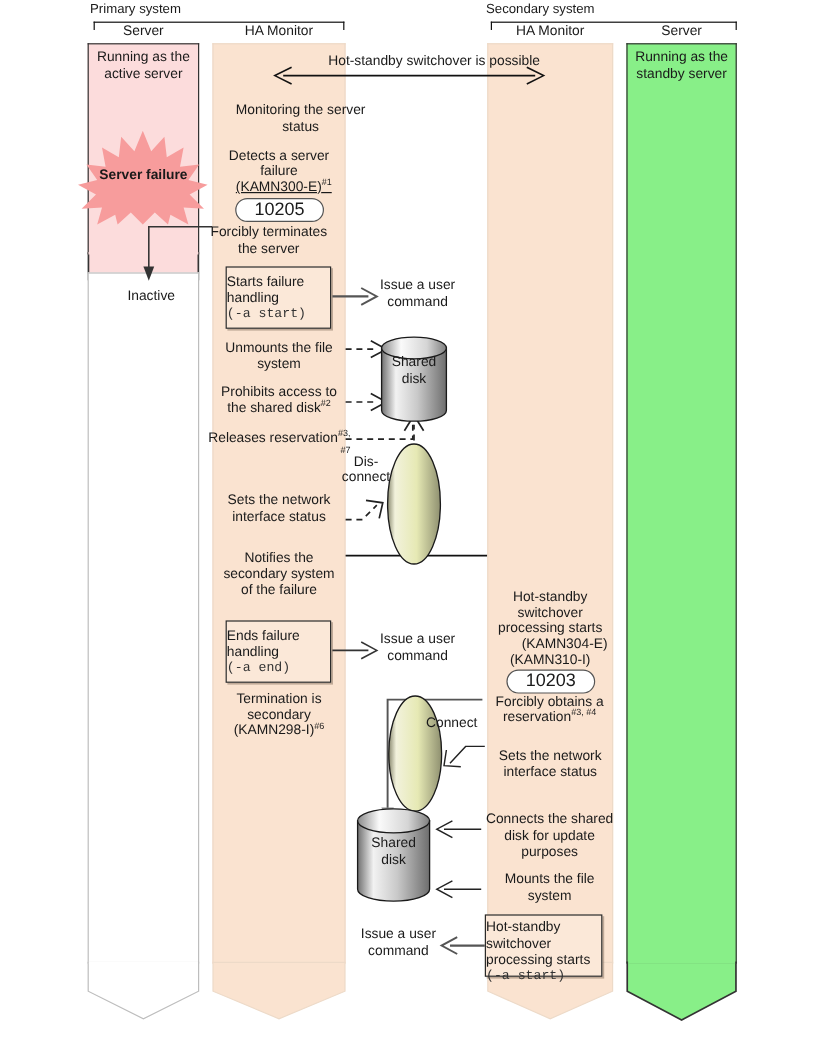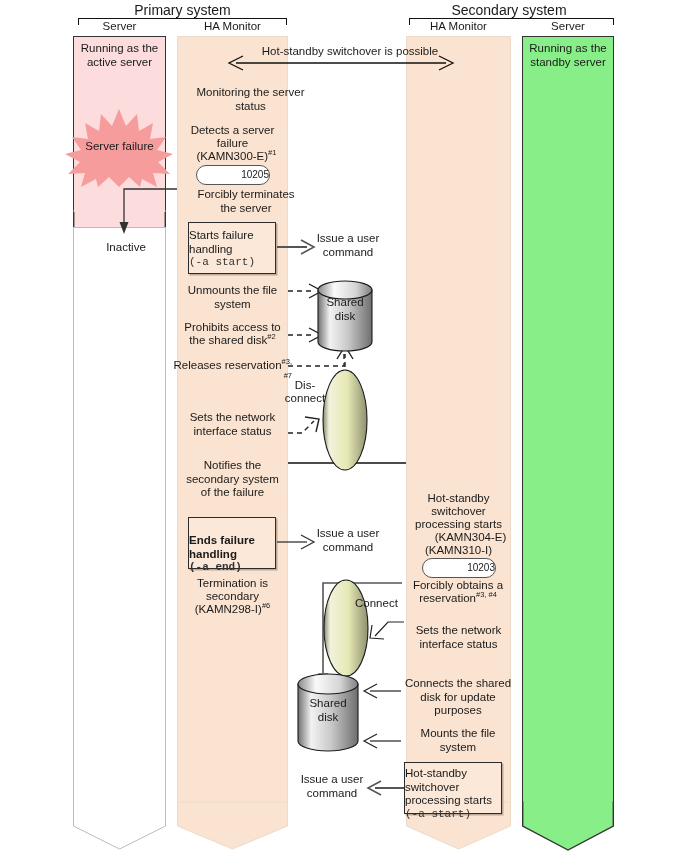--- a/index.html
+++ b/index.html
@@ -2,32 +2,32 @@
 <html><head>
 <meta charset="utf-8">
 <style>
   html,body{margin:0;padding:0;background:#ffffff;}
   body{width:683px;height:864px;position:relative;overflow:hidden;
        font-family:"Liberation Sans","DejaVu Sans",sans-serif;
        color:#1a1a1a;-webkit-font-smoothing:antialiased;}
   .abs{position:absolute;}
 
   
-  .sysname{font-size:14px;text-align:center;}
+  .sysname{font-size:11px;}
   .bracket{border:1px solid #111;border-bottom:none;height:7px;box-sizing:border-box;}
   .colname{font-size:11.5px;text-align:center;}
 
   
   .txt{font-size:11.5px;line-height:13.5px;text-align:center;}
   .mono{font-family:"Liberation Mono","DejaVu Sans Mono",monospace;font-size:11px;color:#333;}
   sup{font-size:7.5px;vertical-align:super;line-height:0;}
 
   
   .badge{border:1px solid #555;border-radius:11px;background:#fff;
-         font-size:10px;text-align:right;line-height:17px;height:18px;}
+         font-size:15px;text-align:center;line-height:17px;height:18px;}
 
   
   .pbox{box-sizing:border-box;border:1.4px solid #2b2b2b;background:#fbe8d8;
         font-size:11.5px;line-height:13.5px;text-align:left;
         box-shadow:1.5px 1.5px 0 rgba(80,60,45,.35);}
 
   svg{display:block;overflow:visible;}
 </style>
 </head>
 <body>
@@ -47,21 +47,21 @@
 <svg class="abs" style="left:73px;top:211px;" width="93" height="44" viewBox="0 0 93 44">
   <polygon points="0.7,0 92.3,0 92.3,22 46.5,43 0.7,22" fill="#fcdcdc" stroke="#333" stroke-width="1.4"></polygon>
   <line x1="0.7" y1="0" x2="92.3" y2="0" stroke="#fcdcdc" stroke-width="2"></line>
 </svg>
 <div class="abs txt" style="left:75px;top:42px;width:89px;white-space:pre-line;">Running as the
 active server</div>
 
 <svg class="abs" style="left:60px;top:108px;" width="118" height="80" viewBox="0 0 118 80">
   <polygon fill="#f79c9c" points="59,1 66,18 77,6 79,23 93,15 90,31 106,29 97,42 113,46 98,54 110,66 93,65 97,79 82,71 80,79 69,69 59,79 49,69 38,79 36,71 21,79 25,65 8,66 20,54 5,46 21,42 12,29 28,31 25,15 39,23 41,6 52,18"></polygon>
 </svg>
-<div class="abs txt" style="left:75px;top:140px;width:89px;">Server failure</div>
+<div class="abs txt" style="left:75px;top:140px;width:89px;font-weight:bold;">Server failure</div>
 
 <div class="abs" style="left:73px;top:227px;width:93px;height:576px;
             border:1px solid #bdbdbd;border-bottom:none;background:#ffffff;box-sizing:border-box;"></div>
 <svg class="abs" style="left:73px;top:802px;" width="93" height="48" viewBox="0 0 93 48">
   <polygon points="0.5,0 92.5,0 92.5,24 46.5,47 0.5,24" fill="#ffffff" stroke="#bdbdbd" stroke-width="1"></polygon>
   <line x1="1" y1="0" x2="92" y2="0" stroke="#ffffff" stroke-width="2"></line>
 </svg>
 <div class="abs txt" style="left:75px;top:241px;width:102px;">Inactive</div>
 
 <svg class="abs" style="left:110px;top:188px;" width="75" height="48" viewBox="0 0 75 48">
@@ -73,26 +73,26 @@
             border:1px solid #eddac8;border-bottom:none;background:#fae3d0;box-sizing:border-box;"></div>
 <svg class="abs" style="left:177px;top:802px;" width="111" height="48" viewBox="0 0 111 48">
   <polygon points="0.5,0 110.5,0 110.5,24 55.5,47 0.5,24" fill="#fae3d0" stroke="#eddac8" stroke-width="1"></polygon>
 </svg>
 
 <div class="abs txt" style="left:178px;top:86px;width:109px;white-space:pre-line;margin-left:18px;">Monitoring the server
 status</div>
 
 <div class="abs txt" style="left:178px;top:124px;width:109px;">Detects a server</div>
 <div class="abs txt" style="left:178px;top:137px;width:109px;">failure</div>
-<div class="abs txt" style="left:178px;top:150px;width:117px;">
+<div class="abs txt" style="left:178px;top:150px;width:117px;text-decoration:underline;">
   <span>(KAMN300-E)</span><sup>#1</sup>
 </div>
 <div class="abs badge" style="left:196px;top:165px;width:72px;">10205</div>
 
-<div class="abs txt" style="left:182px;top:188px;width:128px;white-space:pre-line;">Forcibly terminates
+<div class="abs txt" style="left:160px;top:188px;width:128px;white-space:pre-line;">Forcibly terminates
 the server</div>
 
 <div class="abs pbox" style="left:188px;top:222px;width:88px;height:52px;padding-top:6px;">
   <div>Starts failure</div>
   <div>handling</div>
   <div class="mono">(-a start)</div>
 </div>
 <svg class="abs" style="left:277px;top:240px;" width="38" height="14" viewBox="0 0 38 14">
   <line x1="0" y1="7" x2="30" y2="7" stroke="#555" stroke-width="2"></line>
   <polyline points="24,0 37,7 24,14" fill="none" stroke="#555" stroke-width="1.6"></polyline>
@@ -137,21 +137,21 @@
 
 <div class="abs txt" style="left:178px;top:459px;width:109px;white-space:pre-line;">Notifies the
 secondary system
 of the failure</div>
 
 <svg class="abs" style="left:288px;top:462px;" width="176" height="42" viewBox="0 0 176 42">
   <path d="M0,1 L164,1 L164,30" fill="none" stroke="#111" stroke-width="1.3"></path>
   <polyline points="157,24 164,40 171,24" fill="none" stroke="#111" stroke-width="1.3"></polyline>
 </svg>
 
-<div class="abs pbox" style="left:188px;top:517px;width:88px;height:52px;padding-top:16px;font-weight:bold;">
+<div class="abs pbox" style="left:188px;top:517px;width:88px;height:52px;padding-top:6px;">
   <div>Ends failure</div>
   <div>handling</div>
   <div class="mono">(-a end)</div>
 </div>
 <svg class="abs" style="left:277px;top:535px;" width="38" height="14" viewBox="0 0 38 14">
   <line x1="0" y1="7" x2="30" y2="7" stroke="#333" stroke-width="1.3"></line>
   <polyline points="24,0 37,7 24,14" fill="none" stroke="#333" stroke-width="1.3"></polyline>
 </svg>
 <div class="abs txt" style="left:312px;top:527px;width:72px;white-space:pre-line;">Issue a user
 command</div>
@@ -222,21 +222,21 @@
 
 <div class="abs" style="left:522px;top:36px;width:92px;height:767px;
             border:1.4px solid #333;border-bottom:none;background:#88ef88;box-sizing:border-box;"></div>
 <svg class="abs" style="left:522px;top:802px;" width="92" height="50" viewBox="0 0 92 50">
   <polygon points="0.7,0 91.3,0 91.3,24 46,48 0.7,24" fill="#88ef88" stroke="#333" stroke-width="1.4"></polygon>
   <line x1="1.4" y1="0" x2="90.6" y2="0" stroke="#88ef88" stroke-width="2.2"></line>
 </svg>
 <div class="abs txt" style="left:524px;top:42px;width:88px;white-space:pre-line;">Running as the
 standby server</div>
 
-<div class="abs txt" style="left:250px;top:45px;width:200px;">Hot-standby switchover is possible</div>
+<div class="abs txt" style="left:250px;top:45px;width:200px;text-align:right;">Hot-standby switchover is possible</div>
 <svg class="abs" style="left:228px;top:55px;" width="226" height="16" viewBox="0 0 226 16">
   <line x1="8" y1="8" x2="218" y2="8" stroke="#111" stroke-width="1.3"></line>
   <polyline points="15,1 1,8 15,15" fill="none" stroke="#111" stroke-width="1.3"></polyline>
   <polyline points="211,1 225,8 211,15" fill="none" stroke="#111" stroke-width="1.3"></polyline>
 </svg>
 
 <svg class="abs" style="left:317px;top:280px;" width="56" height="72" viewBox="0 0 56 72">
   <defs>
     <linearGradient id="cylA" x1="0" y1="0" x2="1" y2="0">
       <stop offset="0%" stop-color="#707070"></stop>

